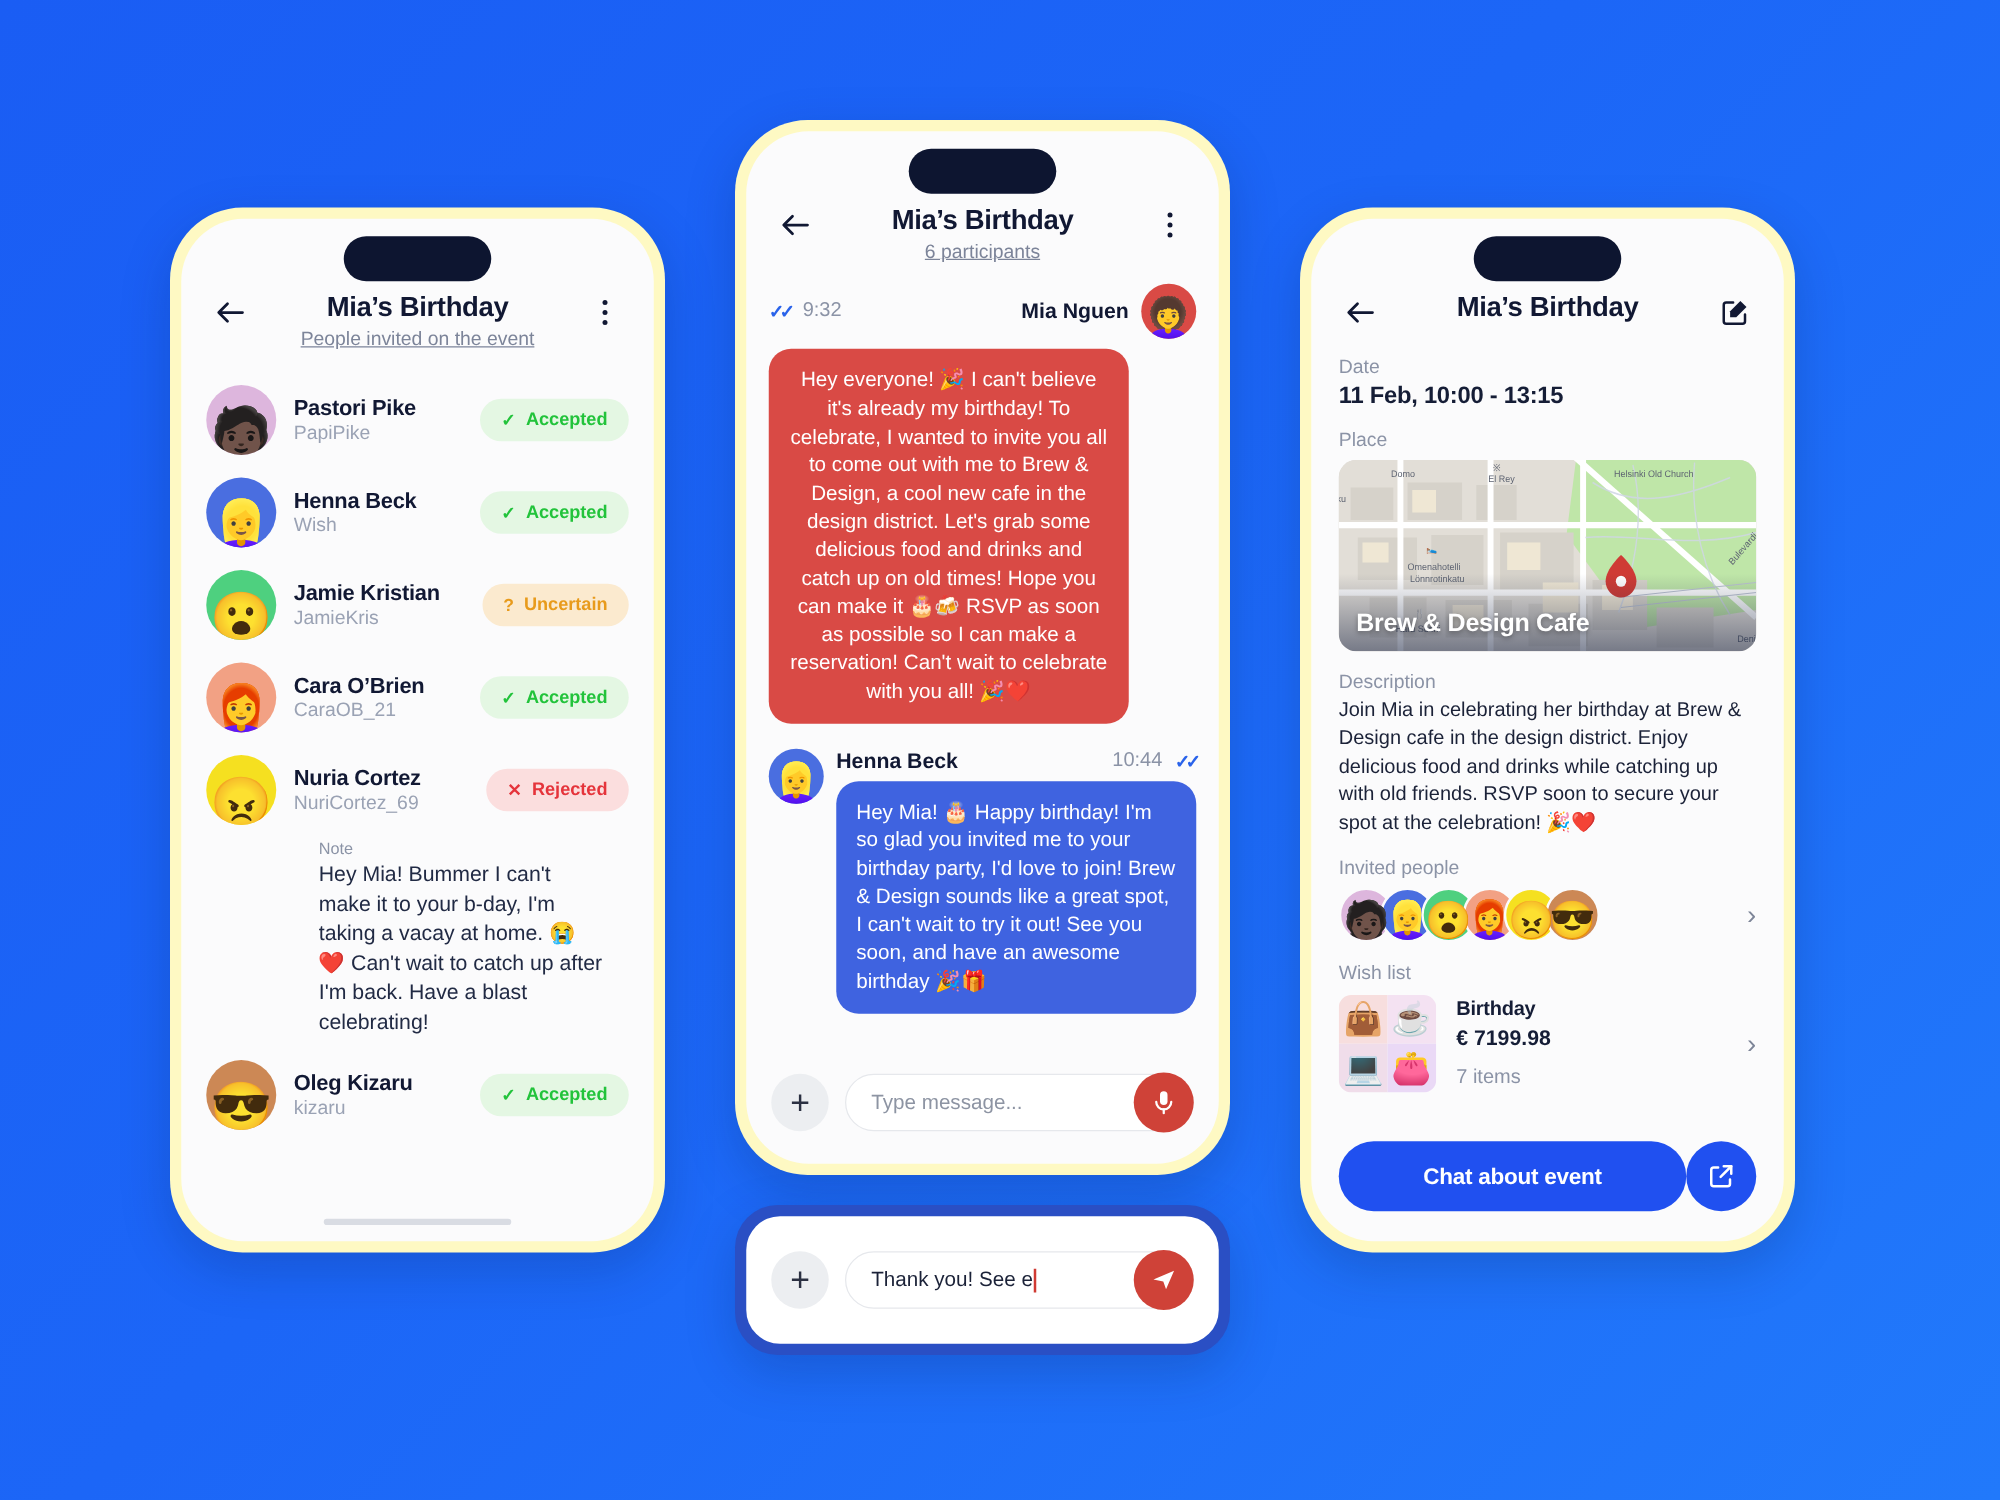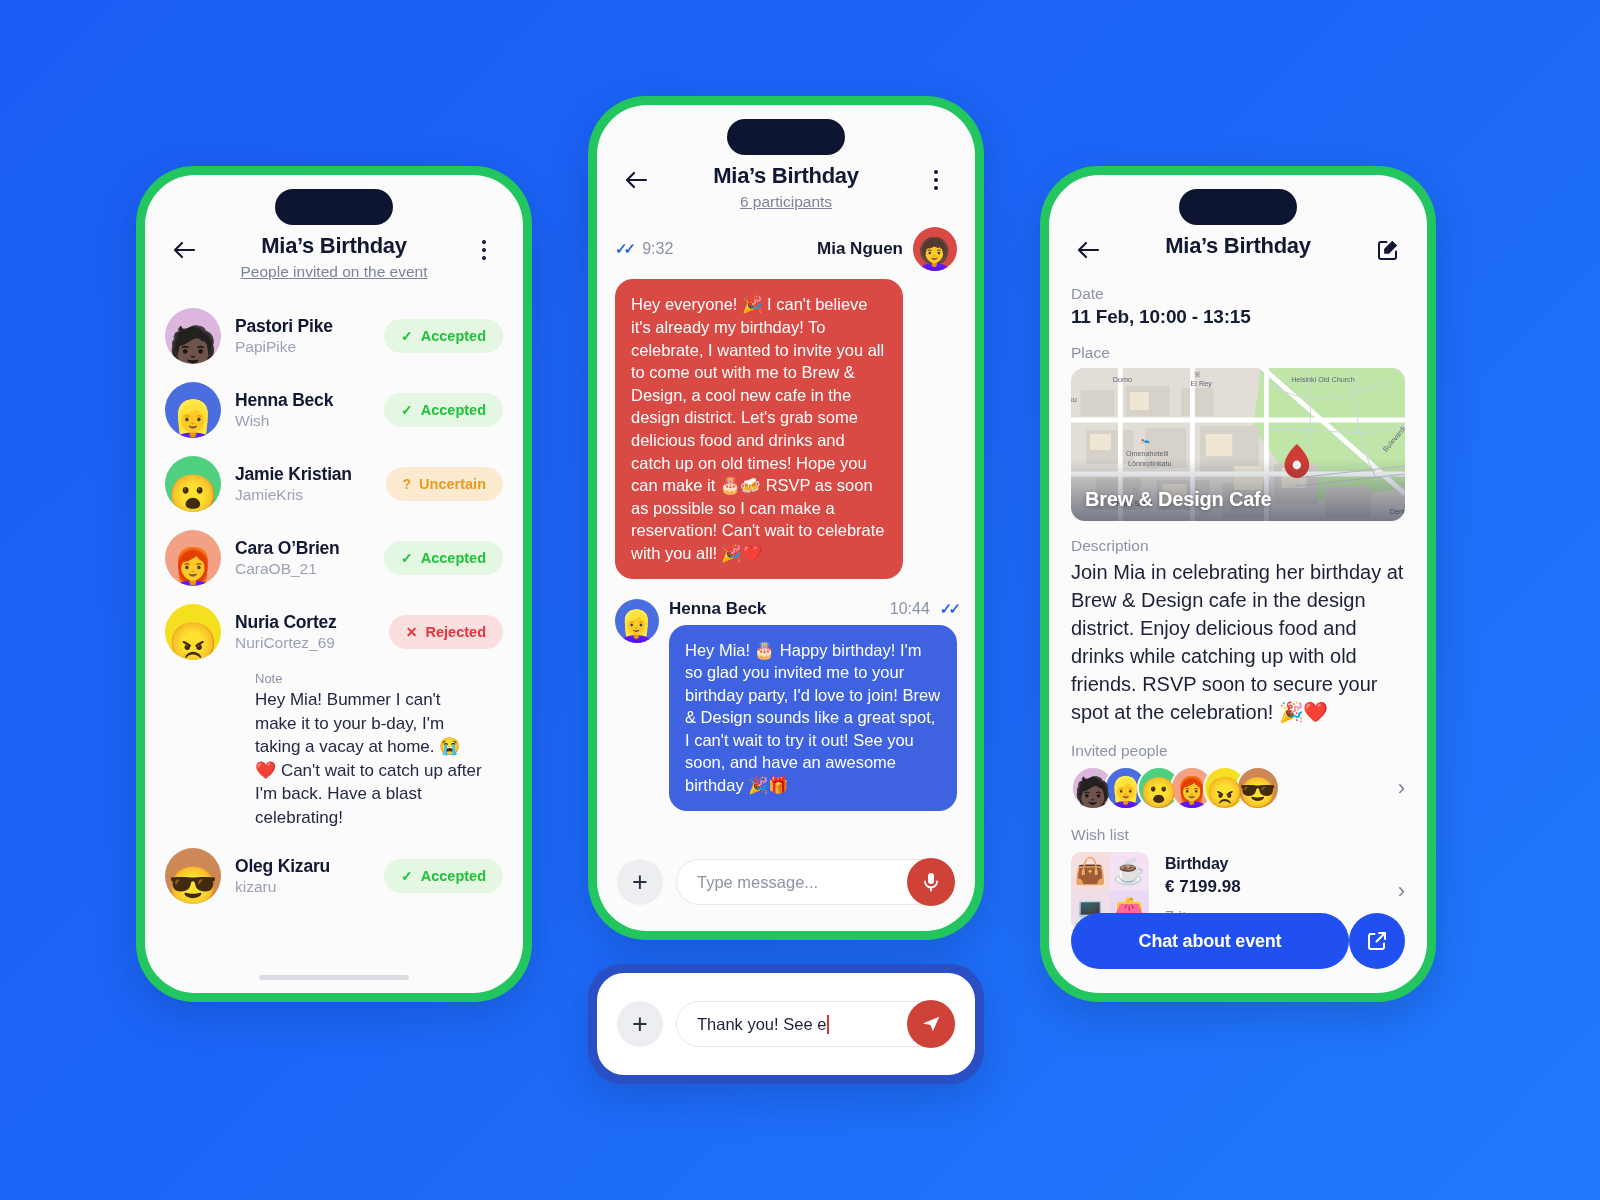--- a/index.html
+++ b/index.html
@@ -9,21 +9,21 @@
     overflow: hidden;
   }
   body {
     background: linear-gradient(135deg, #1a5df4 0%, #1c66f7 45%, #2179fb 100%);
     position: relative;
   }
 
   
   .phone {
     position: absolute;
-    background: #22c55e;
+    background: #fef9c3;
     border-radius: 58px;
     padding: 9px;
     box-shadow: 0 14px 40px rgba(10,30,90,.22);
   }
   .screen {
     width: 100%; height: 100%;
     background: #fbfbfc;
     border-radius: 50px;
     position: relative;
     overflow: hidden;
@@ -101,21 +101,21 @@
   .chat-body { padding: 16px 18px 0 18px; }
   .msg-meta { display:flex; align-items:center; gap: 10px; margin-bottom: 8px; }
   .msg-meta .time { font-size: 16px; color: #8b93a6; font-weight: 500; }
   .msg-meta .nm { font-size: 17px; font-weight: 700; color: #111833; }
   .spacer { flex: 1; }
   .av-sm { width: 44px; height: 44px; border-radius: 50%; flex:0 0 44px;
     display:flex; align-items:flex-end; justify-content:center; font-size:31px; overflow:hidden;}
   .av-sm span { transform: translateY(2px); }
   .ticks { color: #2a63ea; font-size: 15px; letter-spacing:-4px; font-weight:700; }
   .bubble { border-radius: 18px; padding: 14px 16px; font-size: 16.5px; line-height: 1.37; color:#fff; }
-  .bubble.red { background: #d94a45; }
+  .bubble.red { background: #d94a45; text-align: center; }
   .bubble.blue { background: #3f63e0; }
   .row-them { display:flex; gap: 10px; align-items:flex-start; }
 
   .composer {
     position: absolute; left:0; right:0; bottom: 0;
     display:flex; align-items:center; gap: 13px;
     padding: 16px 20px 26px 20px; background: transparent;
   }
   .plus {
     width: 46px; height: 46px; border-radius: 50%; background:#eceef1;
@@ -148,21 +148,21 @@
   }
   .map svg { position:absolute; inset:0; width:100%; height:100%; }
   .map .cap {
     position:absolute; left: 14px; bottom: 10px; z-index:4;
     font-size: 20px; font-weight: 700; color: #fff; letter-spacing:-.2px;
     text-shadow: 0 1px 4px rgba(0,0,0,.35);
   }
   .map .fade { position:absolute; left:0; right:0; bottom:0; height: 62px; z-index:3;
     background: linear-gradient(to top, rgba(30,40,70,.55), rgba(30,40,70,0)); }
   .mlabel { font-size: 7.6px; fill: #5e6472; font-family: "Liberation Sans", sans-serif; }
-  .desc { font-size: 20px; line-height: 1.4; color: #1b2238; }
+  .desc { font-size: 16px; line-height: 1.4; color: #1b2238; }
   .inv-row { display:flex; align-items:center; margin-top: 6px; }
   .inv-av { width: 44px; height: 44px; border-radius: 50%; border: 2.5px solid #fbfbfc;
     margin-right: -11px; display:flex; align-items:flex-end; justify-content:center;
     font-size: 30px; overflow:hidden; }
   .inv-av span { transform: translateY(2px); }
   .chev { margin-left: auto; color:#7d8598; font-size: 22px; font-weight: 300; }
   .wish { display:flex; align-items:center; gap: 16px; margin-top: 8px; }
   .thumbs { width: 78px; height: 78px; border-radius: 10px; overflow:hidden;
     display:grid; grid-template-columns: 1fr 1fr; grid-template-rows: 1fr 1fr; flex:0 0 78px; }
   .thumbs div { display:flex; align-items:center; justify-content:center; font-size: 26px; }

